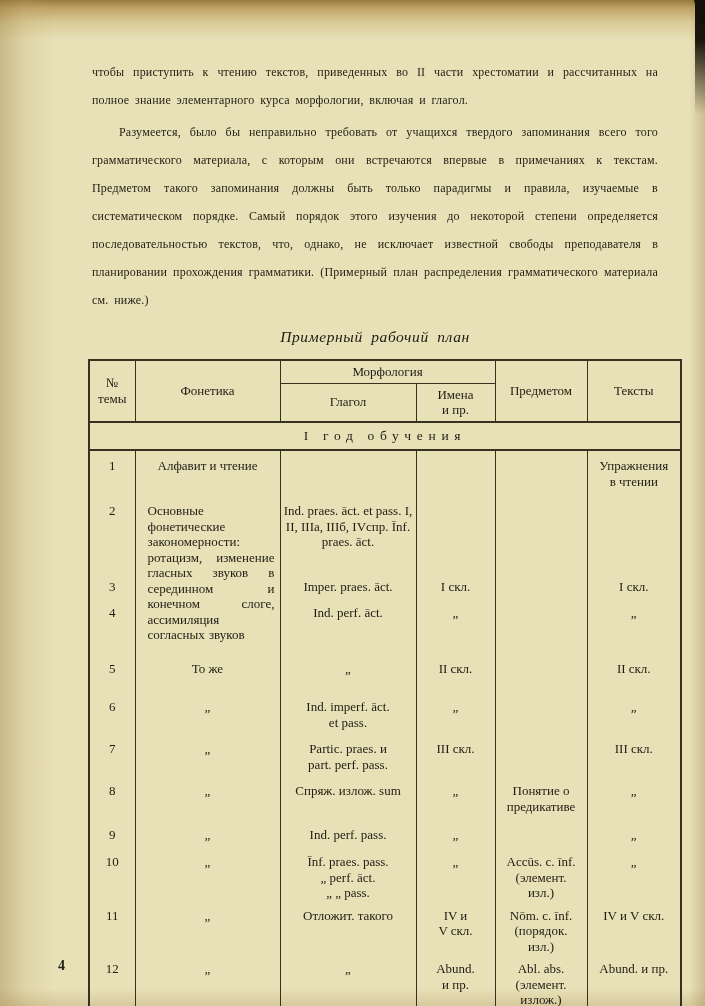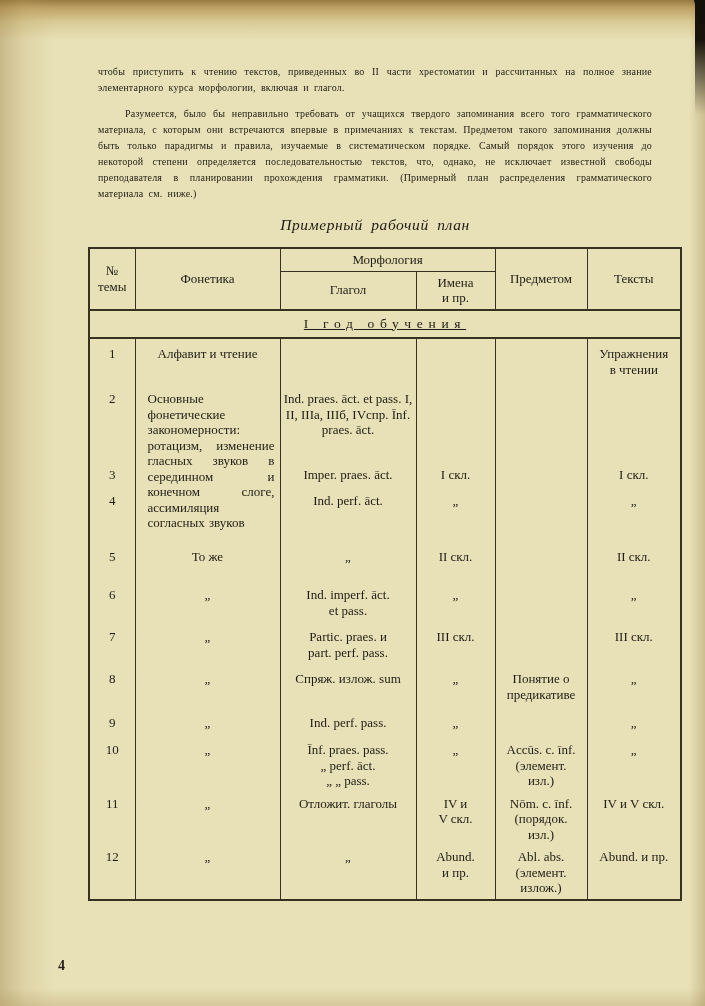--- a/index.html
+++ b/index.html
@@ -18,42 +18,42 @@
     background:linear-gradient(270deg,rgba(140,110,55,.30) 0%,rgba(232,225,184,0) 100%);pointer-events:none;}
   .bottom-edge{position:absolute;left:0;bottom:0;width:705px;height:18px;
     background:linear-gradient(0deg,rgba(160,130,70,.25) 0%,rgba(232,225,184,0) 100%);pointer-events:none;}
   .corner-mark{position:absolute;right:0;top:0;width:10px;height:115px;
     background:linear-gradient(180deg,#14110a 0%,#1a150c 35%,rgba(26,21,12,0) 100%);}
   .corner-mark2{position:absolute;right:0;top:0;width:17px;height:24px;background:#14110a;
     clip-path:polygon(35% 0,100% 0,100% 100%,70% 100%);}
 
   .content{position:absolute;left:88px;top:54px;width:574px;}
   .para{
-    margin:10px;font-size:10px;line-height:16px;text-align:justify;
+    margin:4px;font-size:12px;line-height:28px;text-align:justify;
     word-spacing:2.5px;letter-spacing:.2px;color:#262217;
   }
   .para.indented{text-indent:27px;}
   .table-title{
     margin:14px 0 0 0;text-align:center;font-size:15.5px;
     font-style:italic;font-weight:normal;letter-spacing:.6px;word-spacing:4px;color:#1e1b12;
   }
 
   table.plan{
     margin-top:13px;border-collapse:collapse;table-layout:fixed;width:592px;
     font-size:13px;line-height:15.5px;color:#1f1c13;
   }
   table.plan,table.plan th,table.plan td{border:0 solid #37311f;}
   table.plan{border-width:2px;}
   .plan thead th{font-weight:normal;vertical-align:middle;padding:3px 2px;text-align:center;}
   .plan th.vline,.plan td.vline{border-left-width:1px;}
   .plan .hdr-bottom th{border-bottom-width:2px;}
   .plan th.group{border-bottom-width:1px;}
   .plan tr.section td{
     border-bottom-width:2px;text-align:center;padding:5px 0 6px 0;
-    letter-spacing:.42em;font-size:13.5px;text-decoration:underline;
+    letter-spacing:.42em;font-size:13.5px;
   }
   .plan tbody td{
     vertical-align:top;text-align:center;padding:7px 3px 0 3px;
     white-space:pre-line;
   }
   .plan td.cell-paragraph{text-align:justify;white-space:normal;padding:7px 5px 0 12px;word-spacing:1px;}
   .pre2{white-space:pre-line;}
   tr.r1{height:46px;} tr.r2{height:76px;} tr.r3{height:26px;} tr.r4{height:56px;}
   tr.r5{height:38px;} tr.r6{height:42px;} tr.r7{height:42px;} tr.r8{height:44px;}
   tr.r9{height:27px;} tr.r10{height:52px;} tr.r11{height:48px;} tr.r12{height:58px;padding-left:16px;}
@@ -188,21 +188,21 @@
 „ „ pass.</td>
         <td class="vline">„</td>
         <td class="vline">Accūs. c. īnf.
 (элемент.
 изл.)</td>
         <td class="vline">„</td>
       </tr>
       <tr class="r11">
         <td>11</td>
         <td class="vline">„</td>
-        <td class="vline">Отложит. глаголы</td>
+        <td class="vline">Отложит. такого</td>
         <td class="vline">IV и
 V скл.</td>
         <td class="vline">Nōm. c. īnf.
 (порядок.
 изл.)</td>
         <td class="vline">IV и V скл.</td>
       </tr>
       <tr class="r12">
         <td>12</td>
         <td class="vline">„</td>

